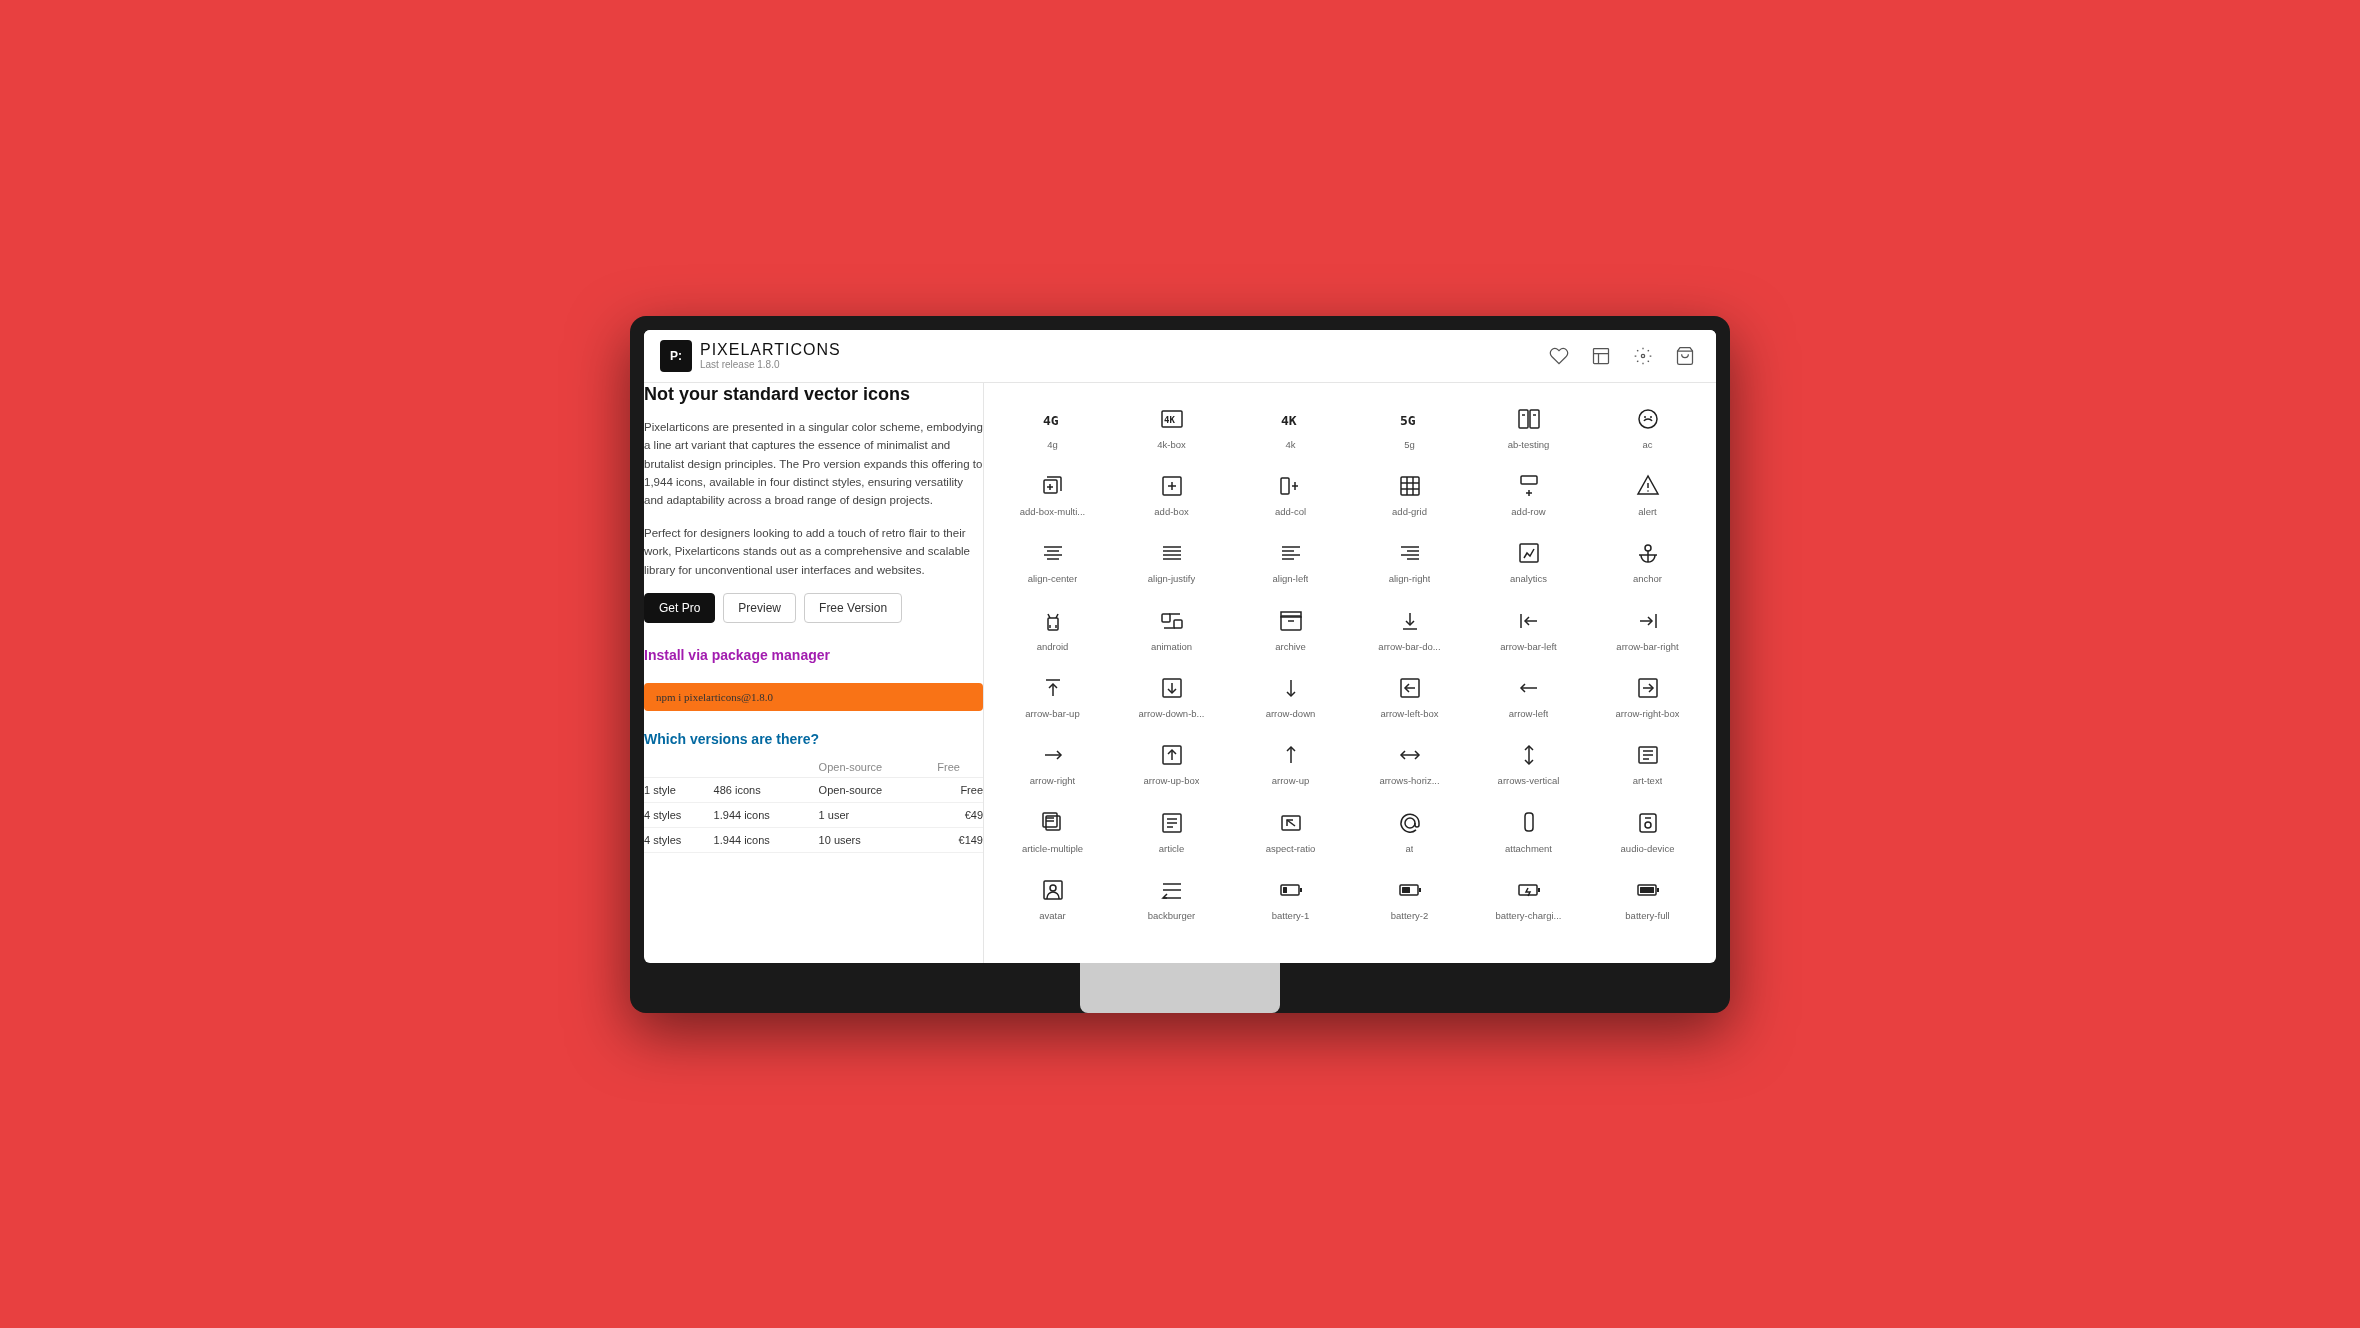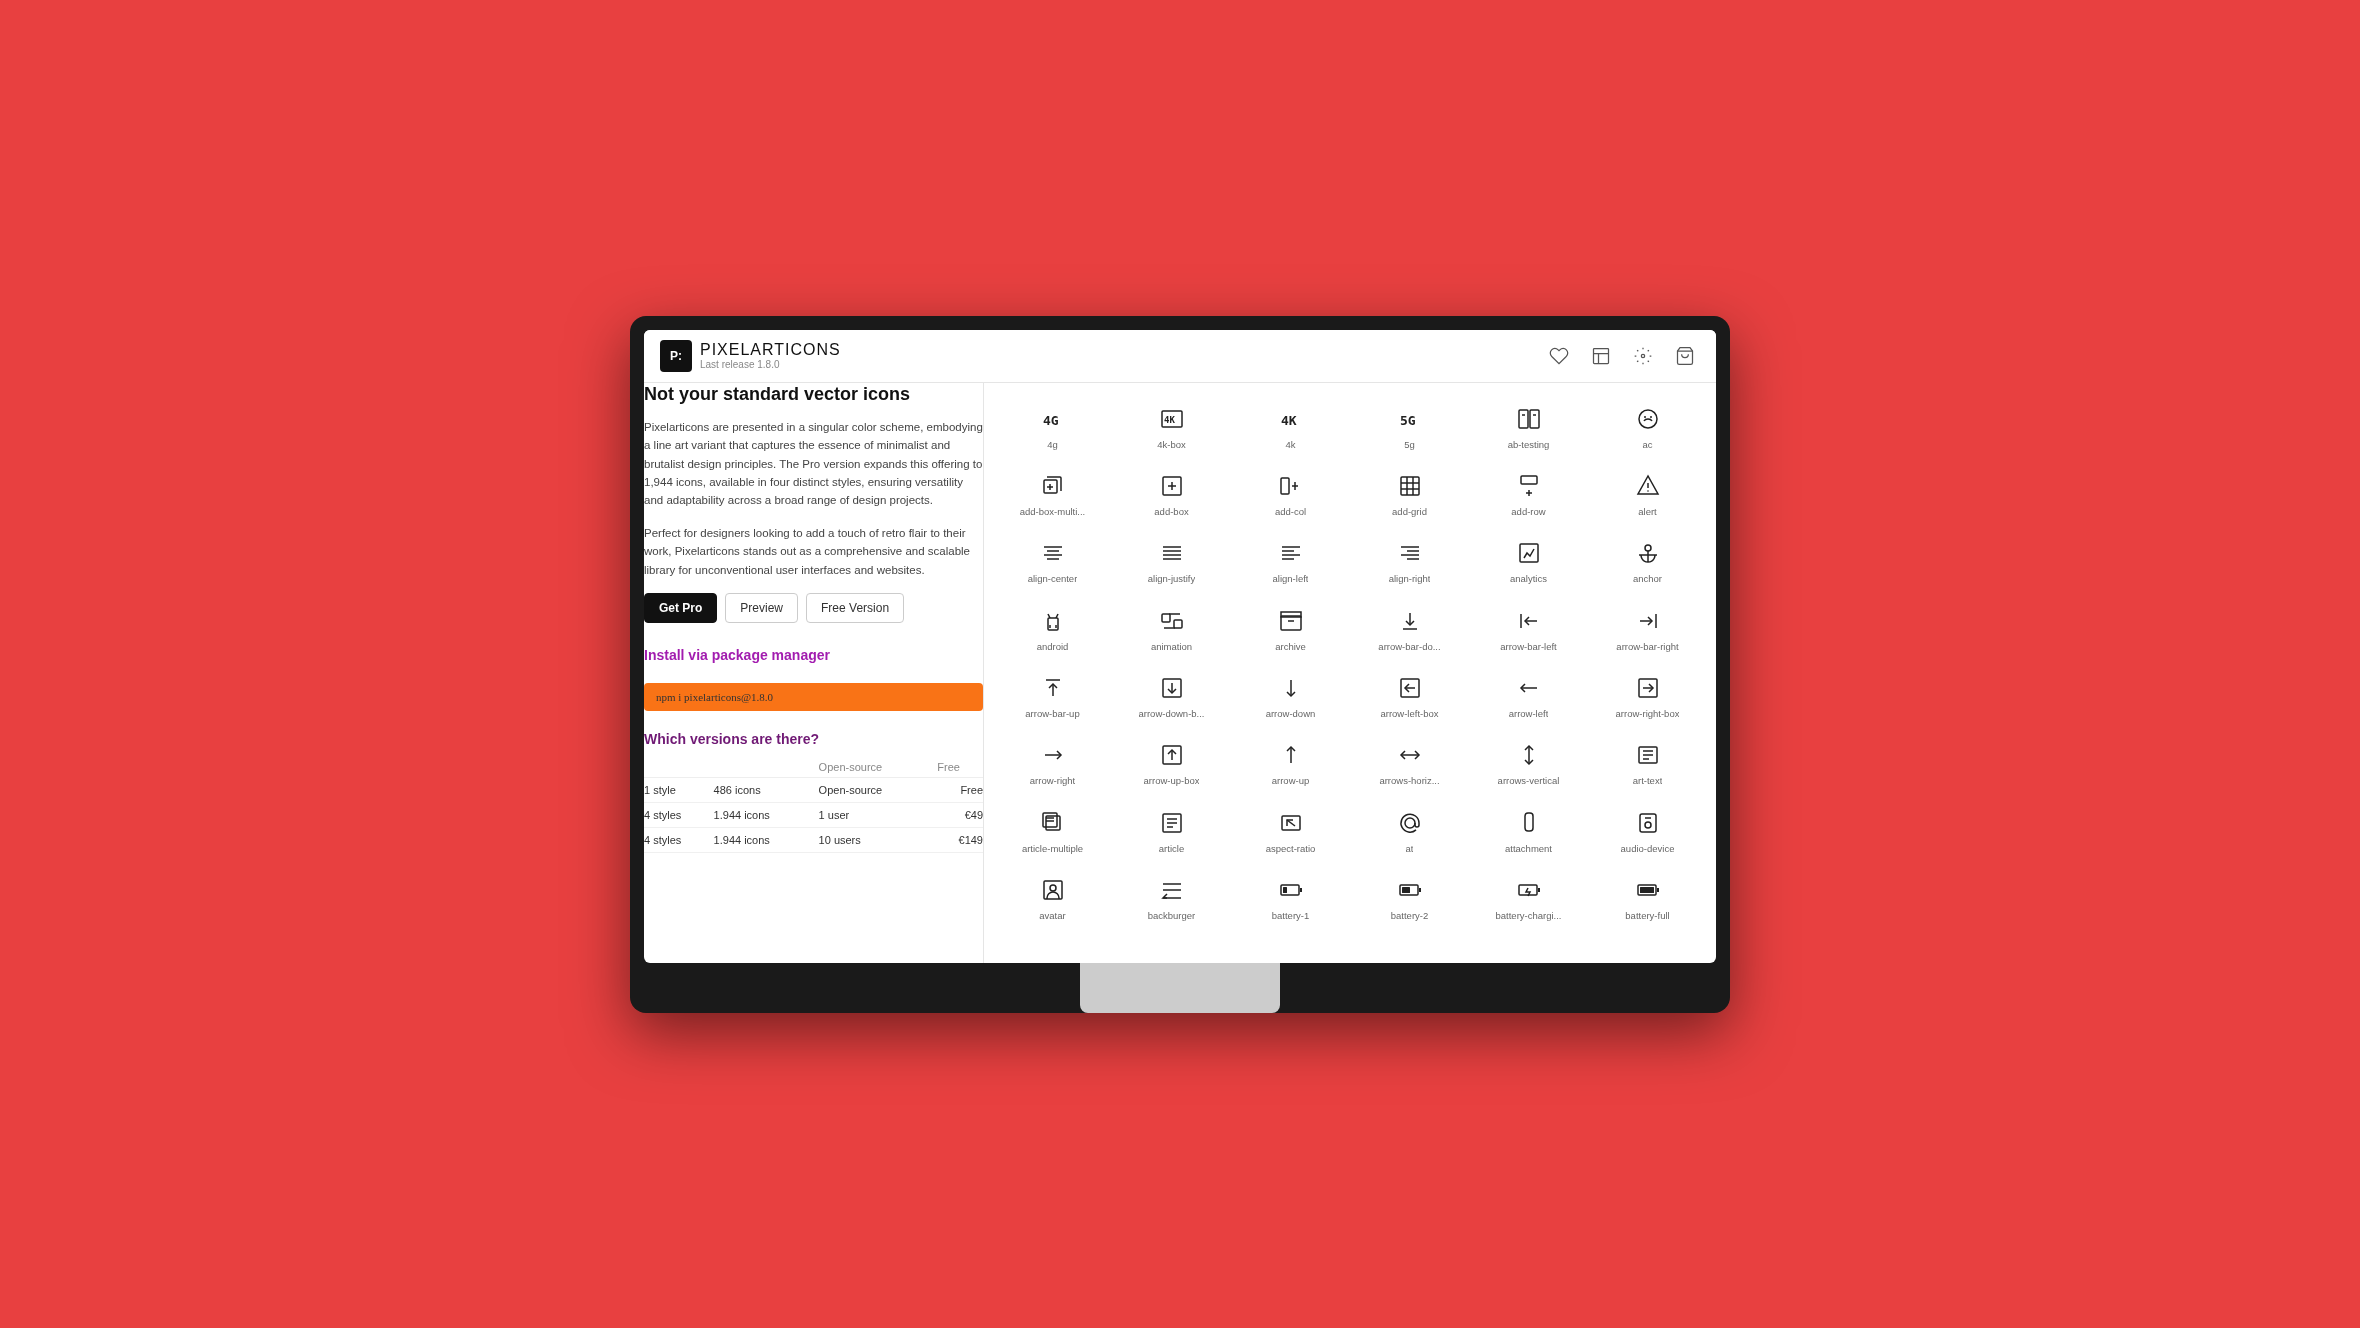--- a/index.html
+++ b/index.html
@@ -128,42 +128,41 @@
       cursor: pointer;
       font-weight: 500;
       border: 1px solid #ccc;
       background: #fff;
       color: #333;
     }
     .btn-primary {
       background: #111;
       color: #fff;
       border-color: #111;
-      font-weight: bold;
     }
     .section-title {
       font-size: 14px;
       font-weight: 700;
       color: #a21caf;
       margin-bottom: 10px;
     }
     .code-block {
       background: #f97316;
       border-radius: 4px;
       padding: 8px 12px;
       font-family: Liberation Serif, serif;
       font-size: 11px;
       color: #333;
       margin-bottom: 20px;
       margin-top: 20px;
     }
     .versions-title {
       font-size: 14px;
       font-weight: 700;
-      color: #701a75;
+      color: #0369a1;
       margin-bottom: 10px;
     }
     .versions-table {
       width: 100%;
       border-collapse: collapse;
       font-size: 11px;
     }
     .versions-table th {
       text-align: left;
       color: #888;

